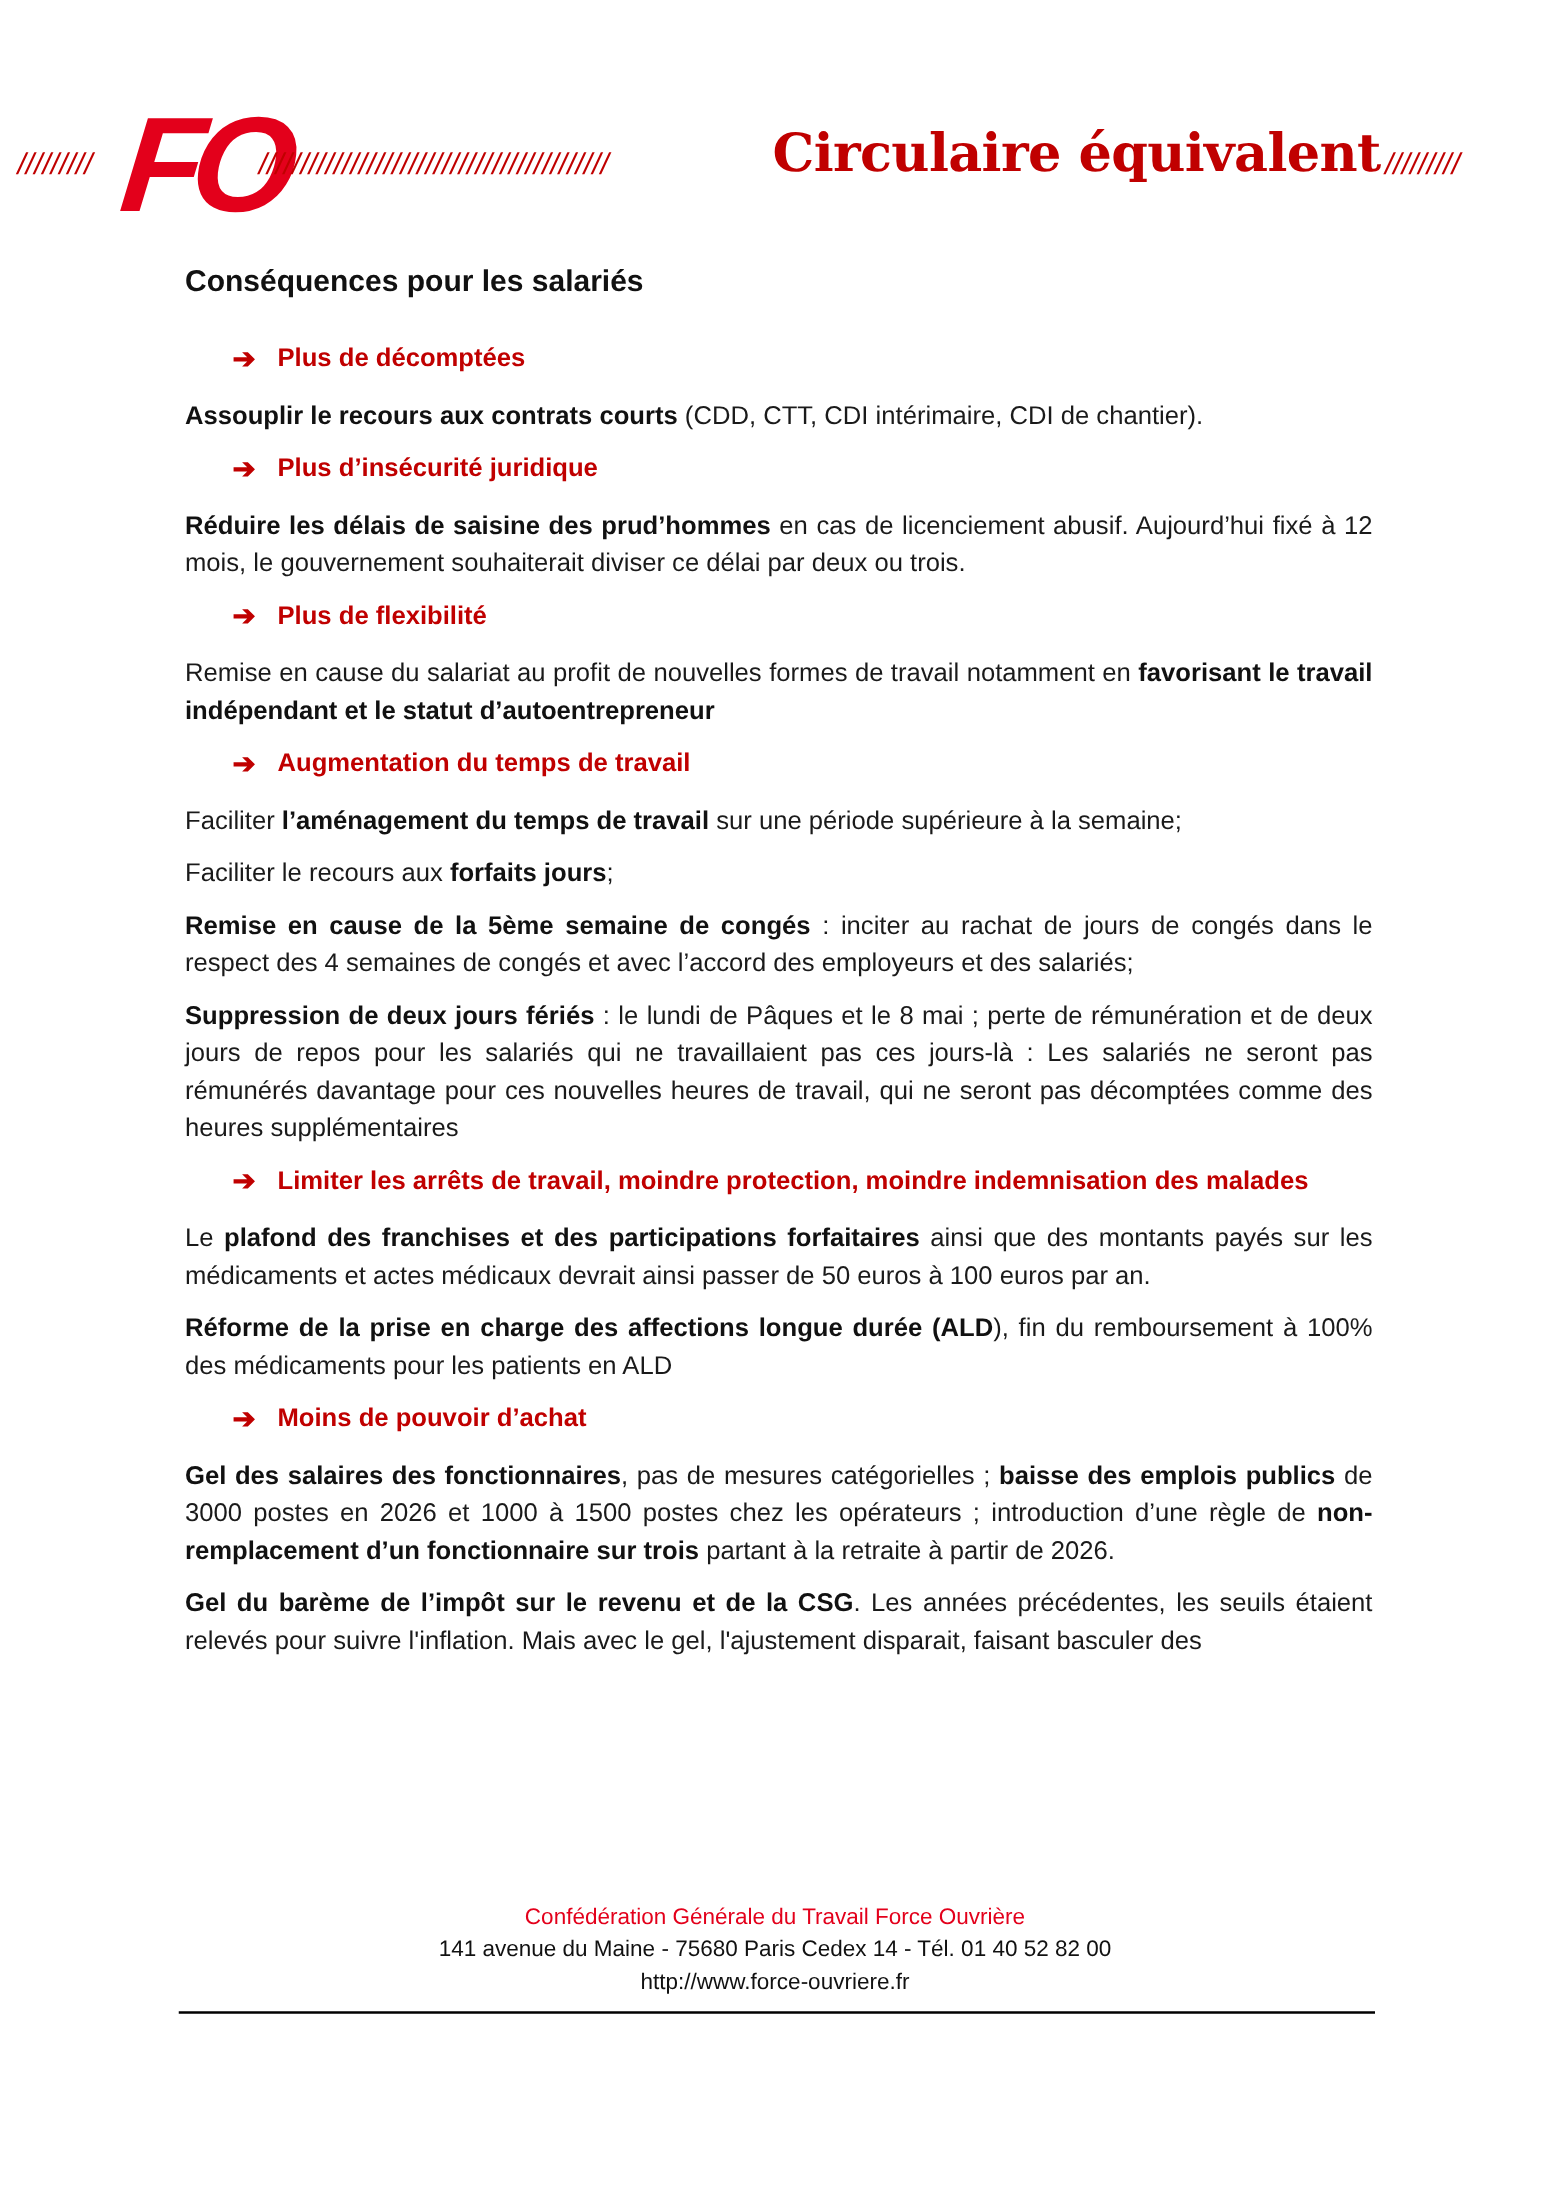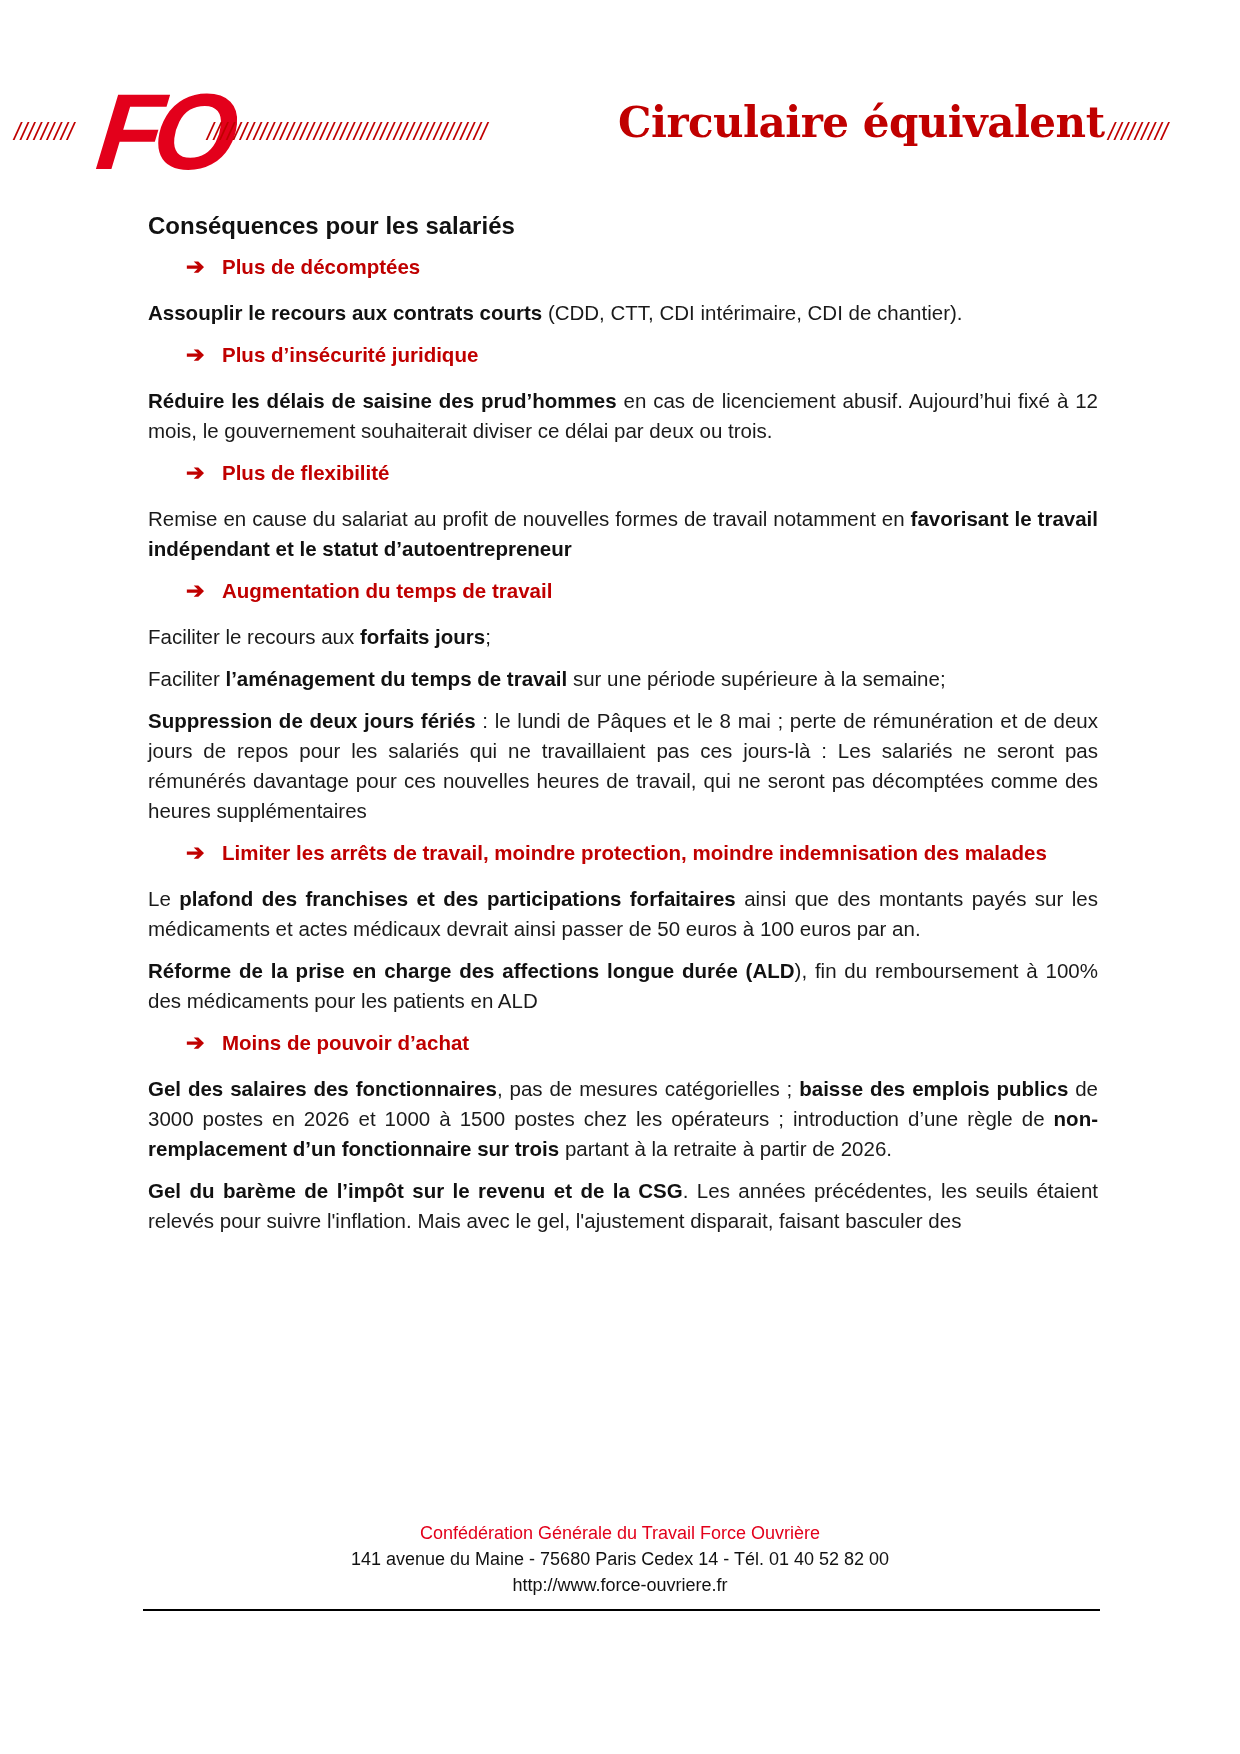--- a/index.html
+++ b/index.html
@@ -10,21 +10,21 @@
     .header { position: absolute; left: 0; top: 70px; width: 1240px; height: 120px; }
     .slashes { position: absolute; font-family: "Liberation Sans", sans-serif; font-style: italic; color: #c00000; font-size: 24px; letter-spacing: 0px; top: 48px; white-space: nowrap; }
     .slashes.left { left: 14px; }
     .slashes.mid { left: 207px; }
     .slashes.right { left: 1108px; }
     .logo { position: absolute; left: 98px; top: 8px; font-family: "Liberation Sans", sans-serif; font-weight: bold; font-style: italic; font-size: 108px; color: #e3001b; letter-spacing: -10px; transform: skewX(-6deg); line-height: 1; }
     .title { position: absolute; left: 618px; top: 28px; font-family: "DejaVu Serif", serif; font-weight: bold; font-size: 42px; color: #c00000; white-space: nowrap; letter-spacing: -0.5px; }
 
     
     .content { position: absolute; left: 148px; top: 210px; width: 950px; font-family: "Liberation Sans", sans-serif; font-size: 20.5px; color: #1a1a1a; }
-    .section-title { font-weight: bold; font-size: 24px; color: #111; margin: 0 0 10px 0; line-height: 32px; }
+    .section-title { font-weight: bold; font-size: 24px; color: #111; margin: 0 0 30px 0; line-height: 32px; }
     .subhead { display: flex; align-items: flex-start; color: #c00000; font-weight: bold; margin: 0 0 16px 38px; line-height: 30px; text-align: justify; }
     .subhead .arrow { width: 36px; flex: 0 0 36px; font-size: 22px; line-height: 30px; }
     .subhead .txt { flex: 1; }
     .para { margin: 0 0 12px 0; line-height: 30px; text-align: justify; }
     .para b { font-weight: bold; color: #111; }
 
     
     .footer-rule { position: absolute; left: 143px; top: 1609px; width: 957px; height: 2px; background: #000; }
     .footer { position: absolute; left: 0; top: 1520px; width: 1240px; text-align: center; font-family: "Liberation Sans", sans-serif; font-size: 18px; line-height: 26px; color: #111; }
     .footer .org { color: #e3001b; }
@@ -60,22 +60,23 @@
     <div class="subhead">
       <span class="arrow">➔</span>
       <span class="txt">Plus de flexibilité</span>
     </div>
     <p class="para"><span>Remise en cause du salariat au profit de nouvelles formes de travail notamment en </span><b>favorisant le travail indépendant et le statut d’autoentrepreneur</b></p>
 
     <div class="subhead">
       <span class="arrow">➔</span>
       <span class="txt">Augmentation du temps de travail</span>
     </div>
+    <p class="para"><span>Faciliter </span><b>l’aménagement du temps de travail</b><span> sur une période supérieure à la semaine;</span></p>
     <p class="para"><span>Faciliter le recours aux </span><b>forfaits jours</b><span>;</span></p>
-    <p class="para"><span>Faciliter </span><b>l’aménagement du temps de travail</b><span> sur une période supérieure à la semaine;</span></p>
+    <p class="para"><b>Remise en cause de la 5ème semaine de congés</b><span> : inciter au rachat de jours de congés dans le respect des 4 semaines de congés et avec l’accord des employeurs et des salariés;</span></p>
     <p class="para"><b>Suppression de deux jours fériés</b><span> : le lundi de Pâques et le 8 mai ; perte de rémunération et de deux jours de repos pour les salariés qui ne travaillaient pas ces jours-là : Les salariés ne seront pas rémunérés davantage pour ces nouvelles heures de travail, qui ne seront pas décomptées comme des heures supplémentaires</span></p>
 
     <div class="subhead">
       <span class="arrow">➔</span>
       <span class="txt">Limiter les arrêts de travail, moindre protection, moindre indemnisation des malades</span>
     </div>
     <p class="para"><span>Le </span><b>plafond des franchises et des participations forfaitaires</b><span> ainsi que des montants payés sur les médicaments et actes médicaux devrait ainsi passer de 50 euros à 100 euros par an.</span></p>
     <p class="para"><b>Réforme de la prise en charge des affections longue durée (ALD</b><span>), fin du remboursement à 100% des médicaments pour les patients en ALD</span></p>
 
     <div class="subhead">

